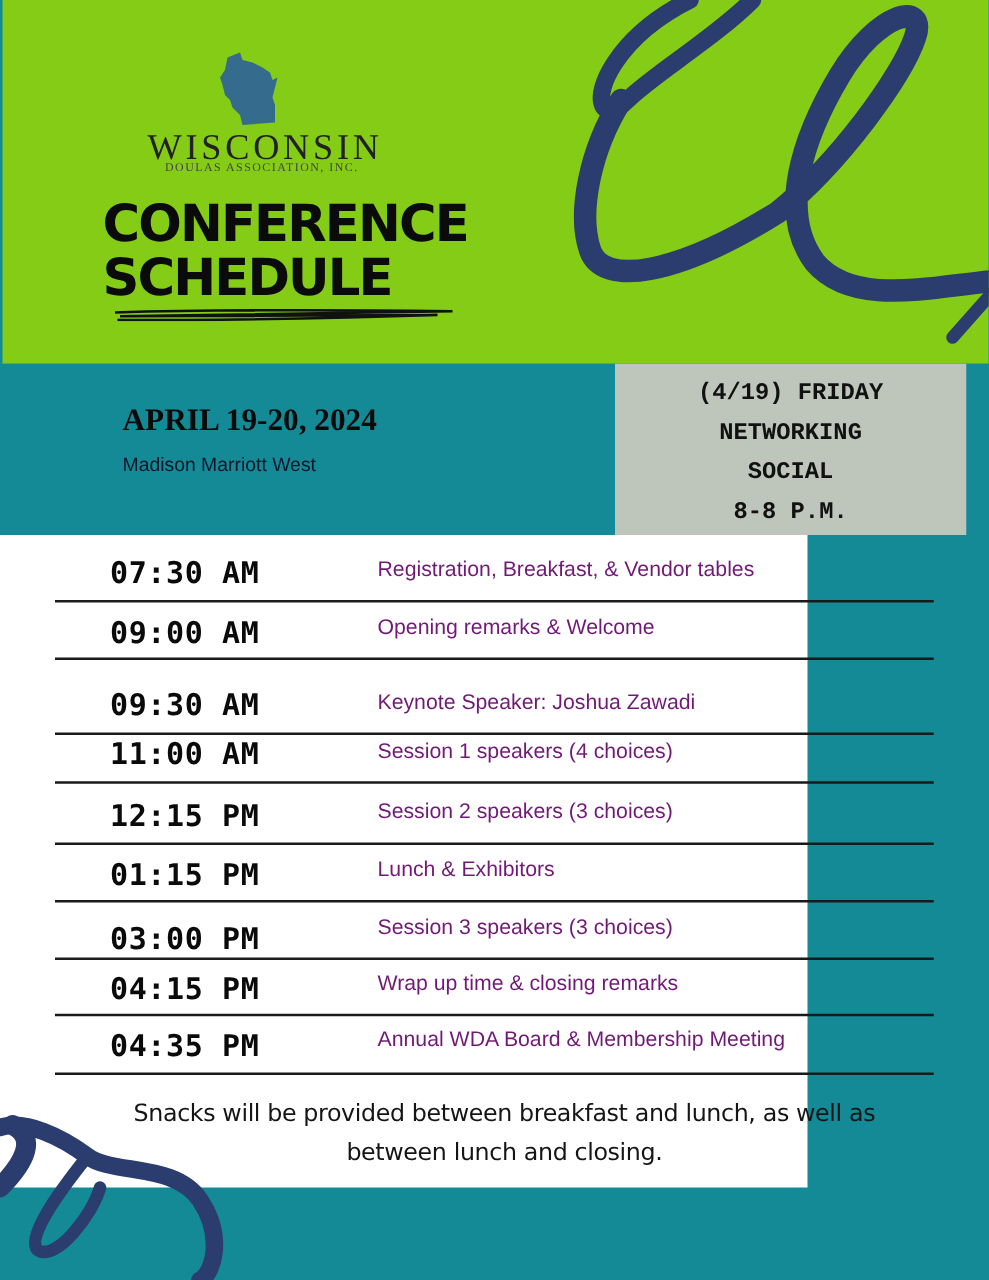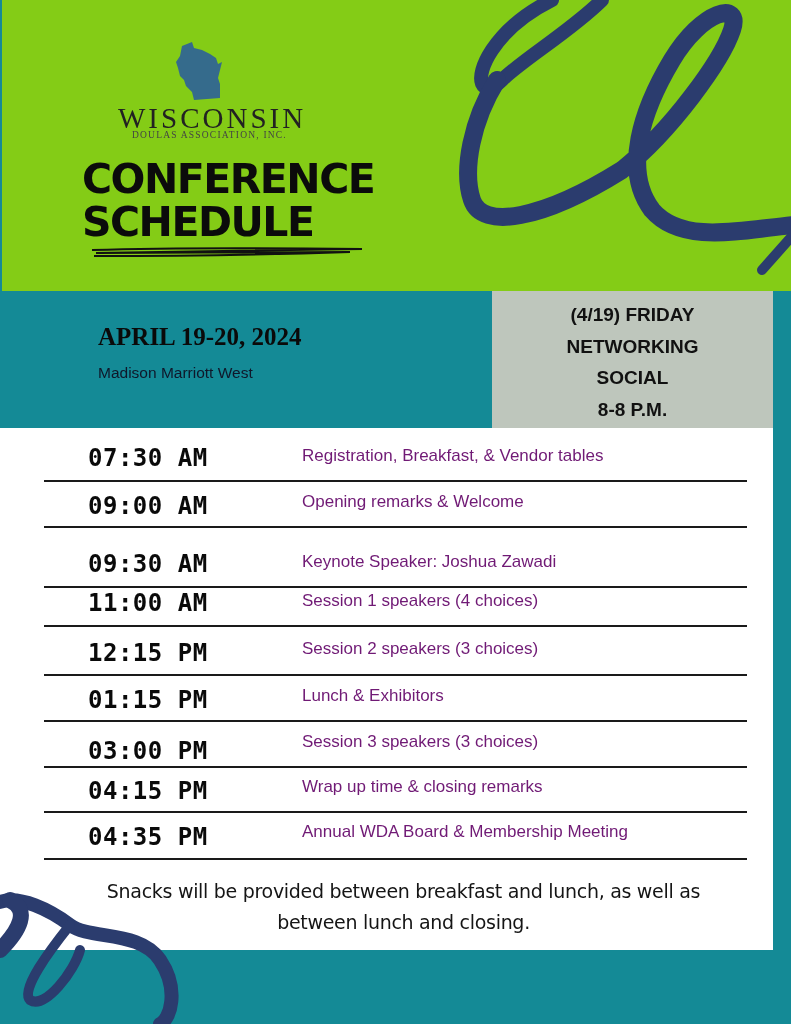--- a/index.html
+++ b/index.html
@@ -7,23 +7,23 @@
   .top { position: absolute; left: 0; top: 0; width: 791px; height: 291px; background: #84cc16; border-left: 2px solid #148a96; box-sizing: border-box; }
   .logo-map { position: absolute; left: 170px; top: 40px; width: 56px; height: 62px; }
   .logo-title { position: absolute; left: 116px; top: 102px; font-family: "Liberation Serif", serif; font-size: 29px; letter-spacing: 3px; color: #222; }
   .logo-sub { position: absolute; left: 130px; top: 130px; font-family: "Liberation Serif", serif; font-size: 9.5px; letter-spacing: 1.2px; color: #444; }
   .title { position: absolute; left: 80px; top: 158px; font-family: "DejaVu Sans", sans-serif; font-weight: bold; font-size: 41px; line-height: 43px; letter-spacing: -1.5px; color: #0b0b0b; }
   .underline { position: absolute; left: 88px; top: 247px; width: 275px; height: 10px; }
   .swirl-top { position: absolute; left: 420px; top: 0; width: 371px; height: 291px; }
   .band { position: absolute; left: 0; top: 291px; width: 791px; height: 137px; background: #148a96; }
   .date { position: absolute; left: 98px; top: 323px; font-family: Liberation Serif, serif; font-weight: bold; font-size: 25px; color: #0a0a0a; letter-spacing: 0px; }
   .venue { position: absolute; left: 98px; top: 364px; font-size: 15.5px; color: #0f172a; }
-  .social { position: absolute; left: 492px; top: 291px; width: 281px; height: 137px; background: #bec6bc; box-sizing: border-box; padding-top: 8px; text-align: center; font-family: Liberation Sans, sans-serif; font-weight: bold; font-size: 19px; line-height: 31.5px; color: #111; }
+  .social { position: absolute; left: 492px; top: 291px; width: 281px; height: 137px; background: #bec6bc; box-sizing: border-box; padding-top: 8px; text-align: center; font-family: Liberation Mono, monospace; font-weight: bold; font-size: 19px; line-height: 31.5px; color: #111; }
   .social div { white-space: nowrap; }
-  .content { position: absolute; left: 0; top: 428px; width: 773px; height: 522px; background: #ffffff; }
+  .content { position: absolute; left: 0; top: 428px; width: 646px; height: 522px; background: #ffffff; }
   .row { position: absolute; left: 44px; width: 703px; border-bottom: 2.5px solid #1a1a1a; box-sizing: border-box; }
   .time { position: absolute; left: 44px; font-family: "DejaVu Sans Mono", monospace; font-weight: bold; font-size: 24px; color: #0a0a0a; letter-spacing: 0.5px; }
   .desc { position: absolute; left: 258px; font-size: 17px; color: #701a75; }
   .note { position: absolute; left: 0; top: 448px; width: 807px; text-align: center; font-family: "DejaVu Sans", sans-serif; font-size: 19px; line-height: 31px; color: #151515; letter-spacing: -0.3px; }
   .swirl-bottom { position: absolute; left: 0; top: 880px; width: 200px; height: 144px; }
 </style>
 </head>
 <body>
 
 <div class="top">

